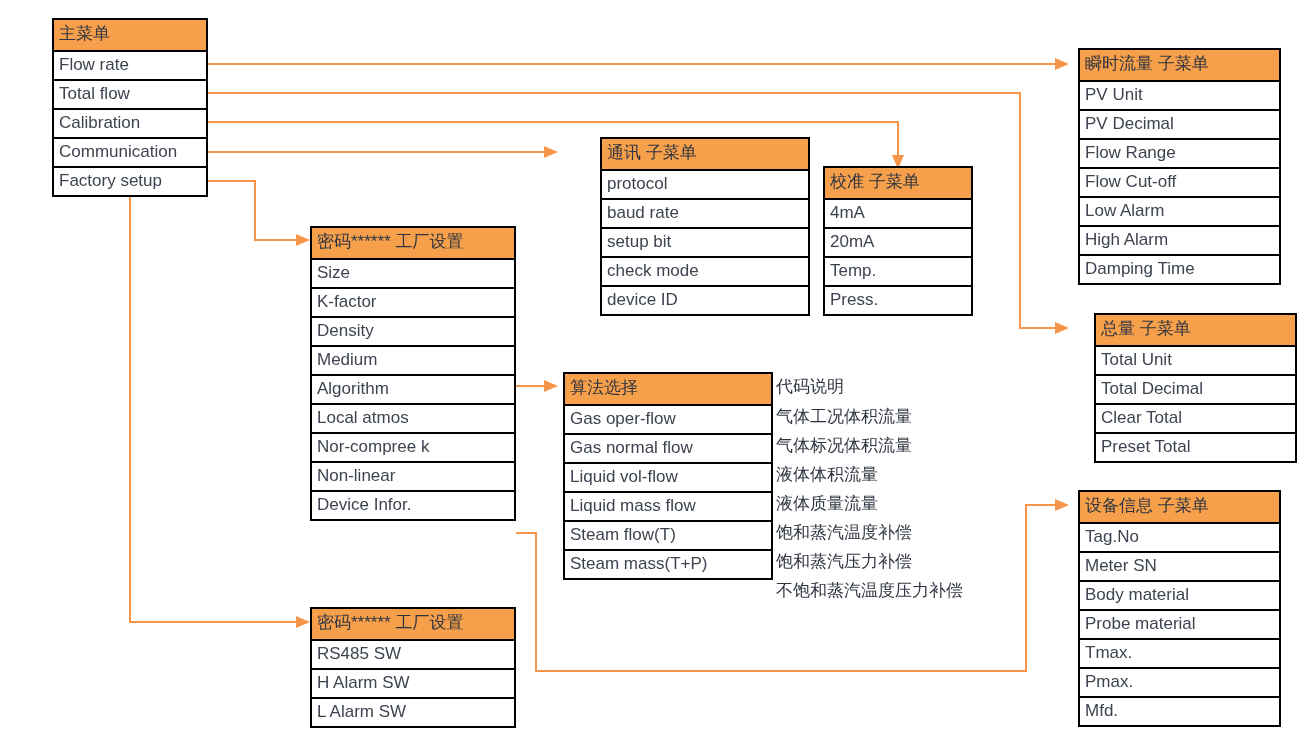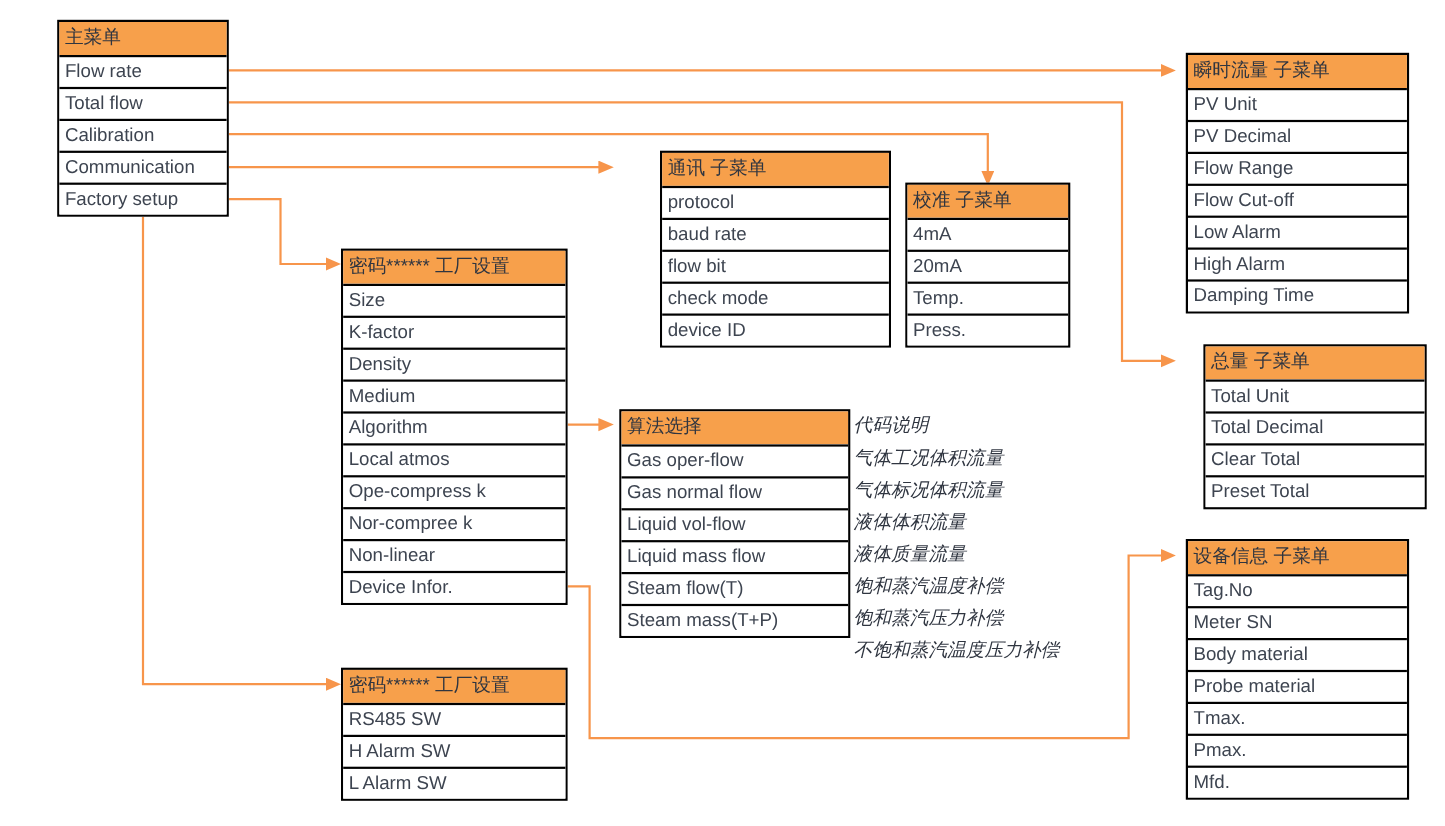--- a/index.html
+++ b/index.html
@@ -133,42 +133,41 @@
     <div class="row">Probe material</div>
     <div class="row">Tmax.</div>
     <div class="row">Pmax.</div>
     <div class="row">Mfd.</div>
   </div>
 
   <div class="panel" style="left:563px; top:137px; width:210px;margin-left:37px;">
     <div class="row head cn">通讯 子菜单</div>
     <div class="row">protocol</div>
     <div class="row">baud rate</div>
-    <div class="row">flow bit</div>
+    <div class="row">setup bit</div>
     <div class="row">check mode</div>
     <div class="row">device ID</div>
   </div>
 
   <div class="panel" style="left:823px; top:166px; width:150px;">
     <div class="row head cn">校准 子菜单</div>
     <div class="row">4mA</div>
     <div class="row">20mA</div>
     <div class="row">Temp.</div>
     <div class="row">Press.</div>
   </div>
 
   <div class="panel" style="left:310px; top:226px; width:206px;">
     <div class="row head cn">密码****** 工厂设置</div>
     <div class="row">Size</div>
     <div class="row">K-factor</div>
     <div class="row">Density</div>
     <div class="row">Medium</div>
     <div class="row">Algorithm</div>
     <div class="row">Local atmos</div>
-    <div class="row">Ope-compress k</div>
     <div class="row">Nor-compree k</div>
     <div class="row">Non-linear</div>
     <div class="row">Device Infor.</div>
   </div>
 
   <div class="panel" style="left:310px; top:607px; width:206px;">
     <div class="row head cn">密码****** 工厂设置</div>
     <div class="row">RS485 SW</div>
     <div class="row">H Alarm SW</div>
     <div class="row">L Alarm SW</div>
@@ -177,21 +176,21 @@
   <div class="panel" style="left:563px; top:372px; width:210px;">
     <div class="row head cn">算法选择</div>
     <div class="row">Gas oper-flow</div>
     <div class="row">Gas normal flow</div>
     <div class="row">Liquid vol-flow</div>
     <div class="row">Liquid mass flow</div>
     <div class="row">Steam flow(T)</div>
     <div class="row">Steam mass(T+P)</div>
   </div>
 
-  <div class="textcol" style="left:776px; top:373px; width:260px;font-style:italic;">
+  <div class="textcol" style="left:776px; top:373px; width:260px;">
     <div class="tline first">代码说明</div>
     <div class="tline">气体工况体积流量</div>
     <div class="tline">气体标况体积流量</div>
     <div class="tline">液体体积流量</div>
     <div class="tline">液体质量流量</div>
     <div class="tline">饱和蒸汽温度补偿</div>
     <div class="tline">饱和蒸汽压力补偿</div>
     <div class="tline">不饱和蒸汽温度压力补偿</div>
   </div>
 

